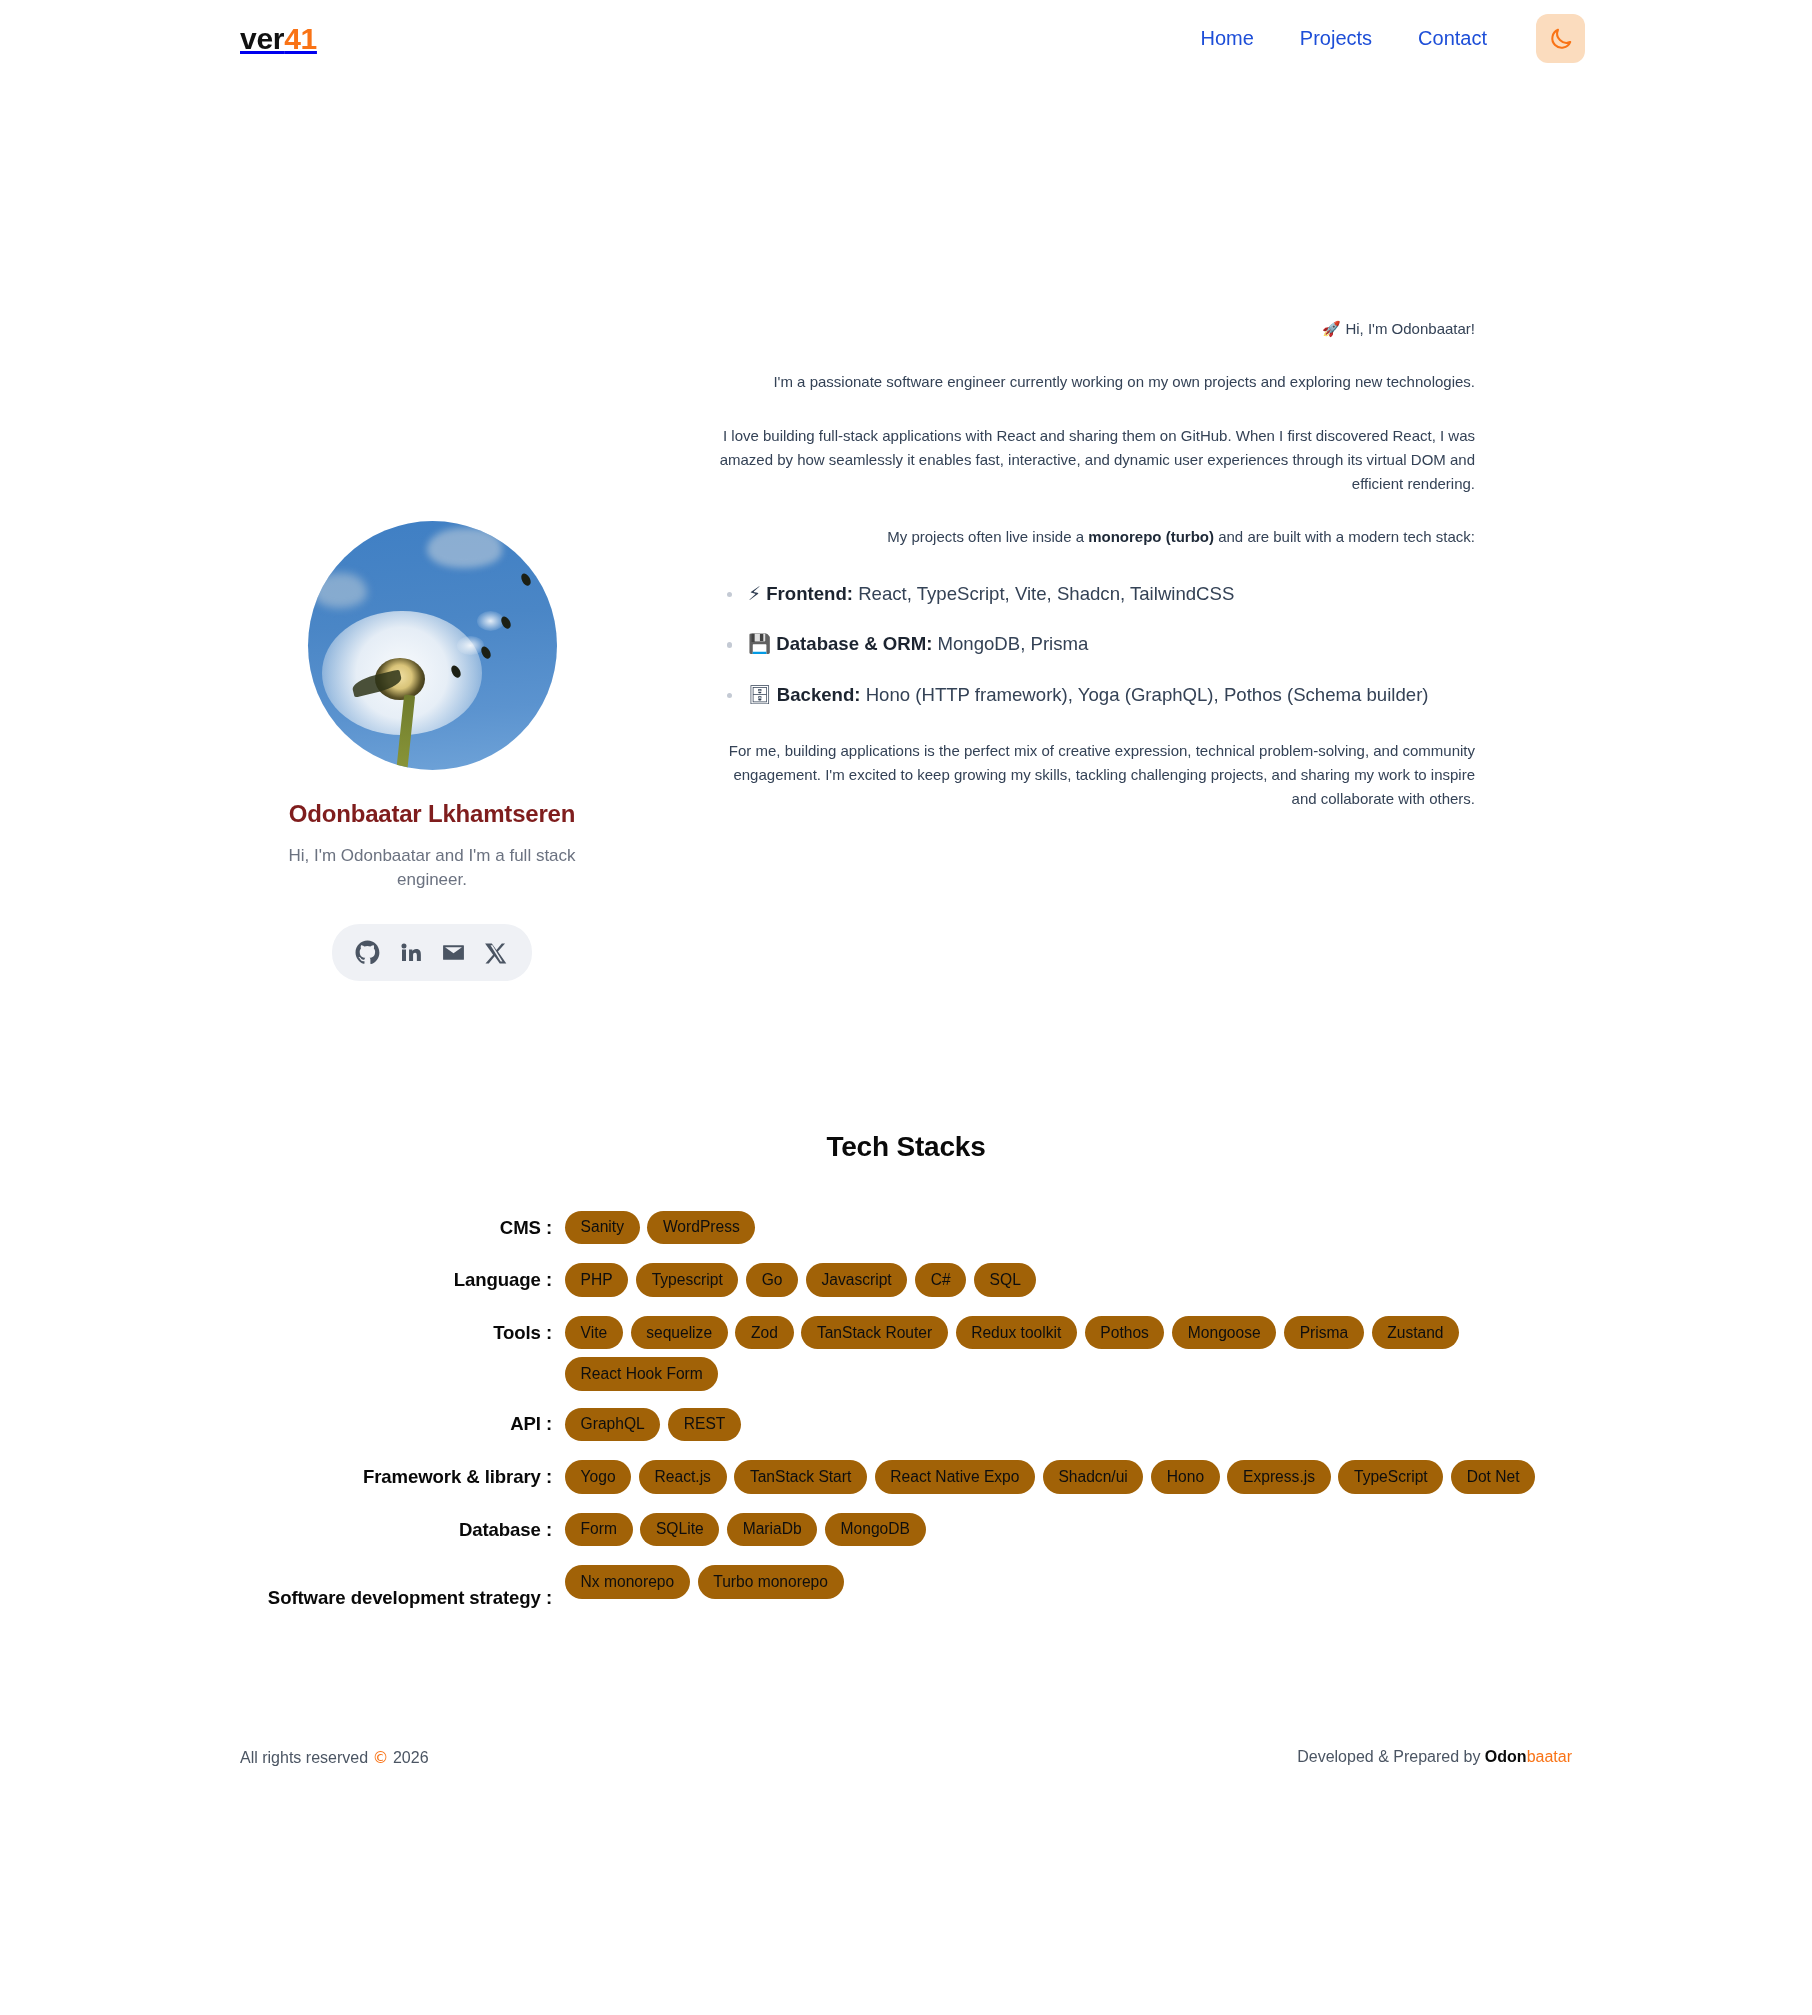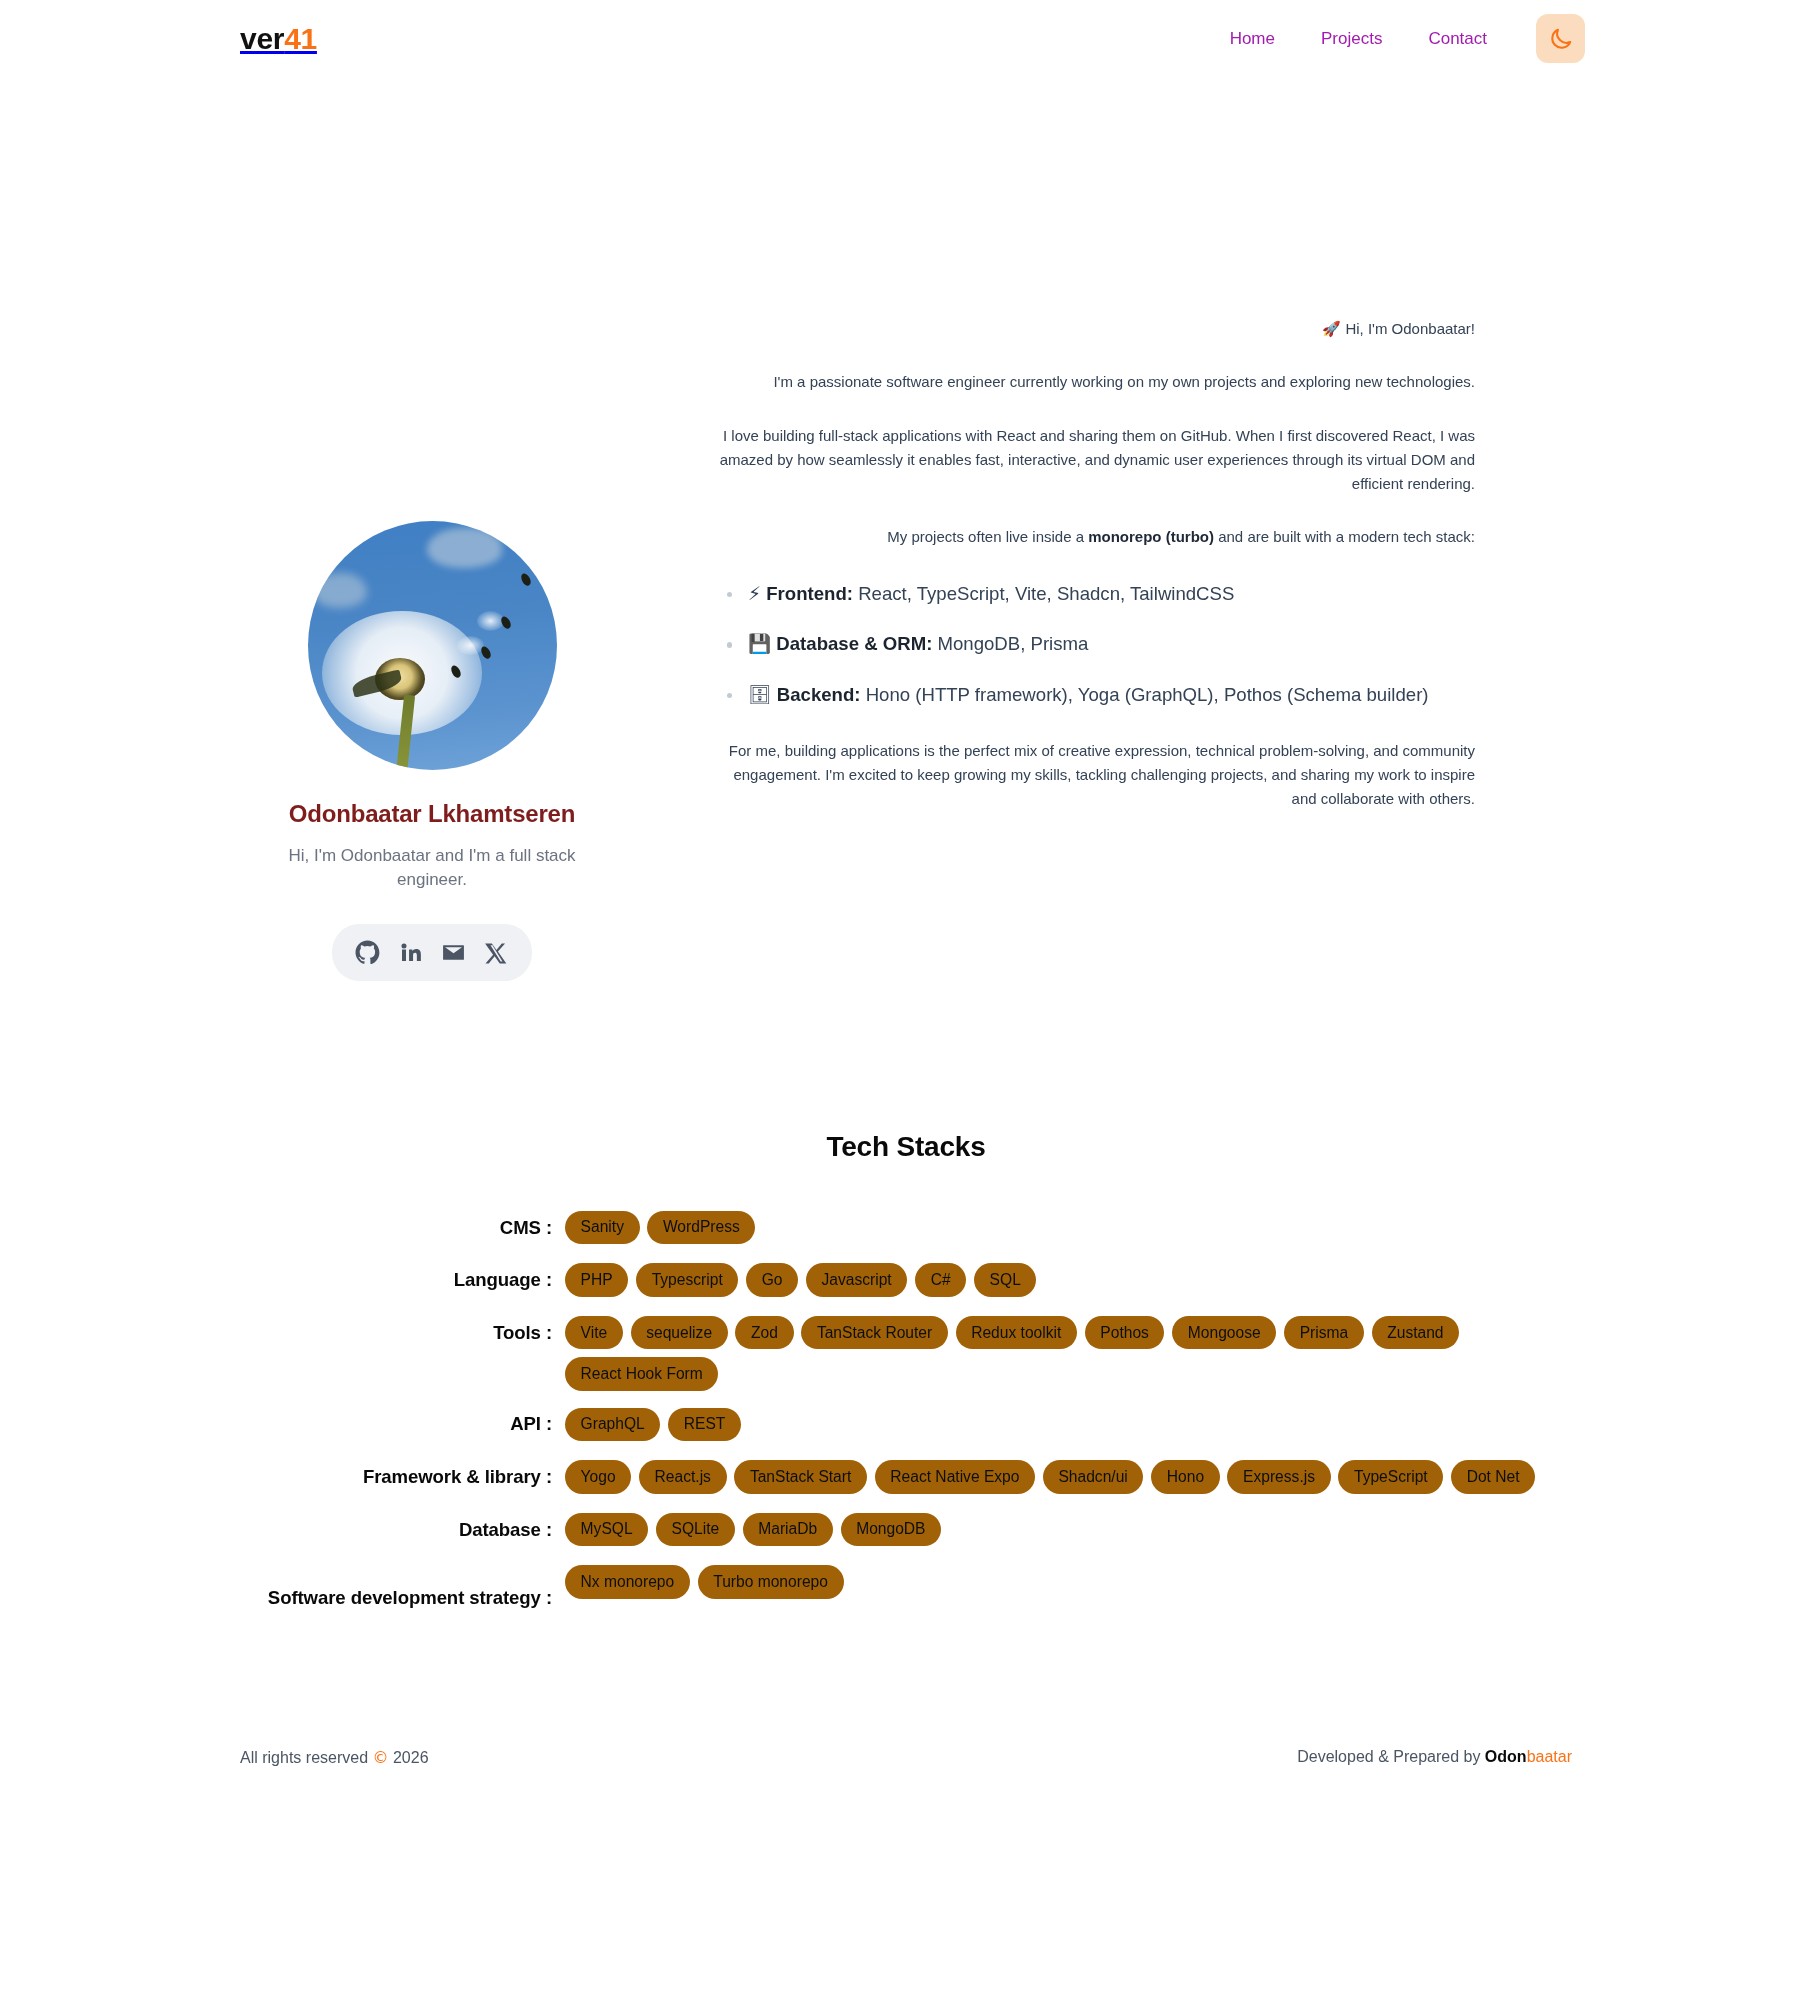--- a/index.html
+++ b/index.html
@@ -29,22 +29,22 @@
   }
   .logo .logo-dark { color: #111111; }
   .logo .logo-accent { color: #f97316; }
 
   .nav {
     display: flex;
     align-items: center;
     gap: 0px;
   }
   .nav-link {
-    font-size: 17px;
-    color: #a21caf;
+    font-size: 20px;
+    color: #1d4ed8;
     text-decoration: none;
     padding: 8.4px 23px;
     white-space: nowrap;
     cursor: pointer;
   }
   .theme-toggle {
     margin-left: 26px;
     width: 49px;
     height: 49px;
     border-radius: 12px;
@@ -436,21 +436,21 @@
           <span class="chip">Shadcn/ui</span>
           <span class="chip">Hono</span>
           <span class="chip">Express.js</span>
           <span class="chip">TypeScript</span>
           <span class="chip">Dot Net</span>
         </div>
       </div>
       <div class="tech-row">
         <div class="tech-row-label">Database :</div>
         <div class="tech-row-chips">
-          <span class="chip">MySQL</span>
+          <span class="chip">Form</span>
           <span class="chip">SQLite</span>
           <span class="chip">MariaDb</span>
           <span class="chip">MongoDB</span>
         </div>
       </div>
       <div class="tech-row tall">
         <div class="tech-row-label">Software development strategy :</div>
         <div class="tech-row-chips">
           <span class="chip">Nx monorepo</span>
           <span class="chip">Turbo monorepo</span>

